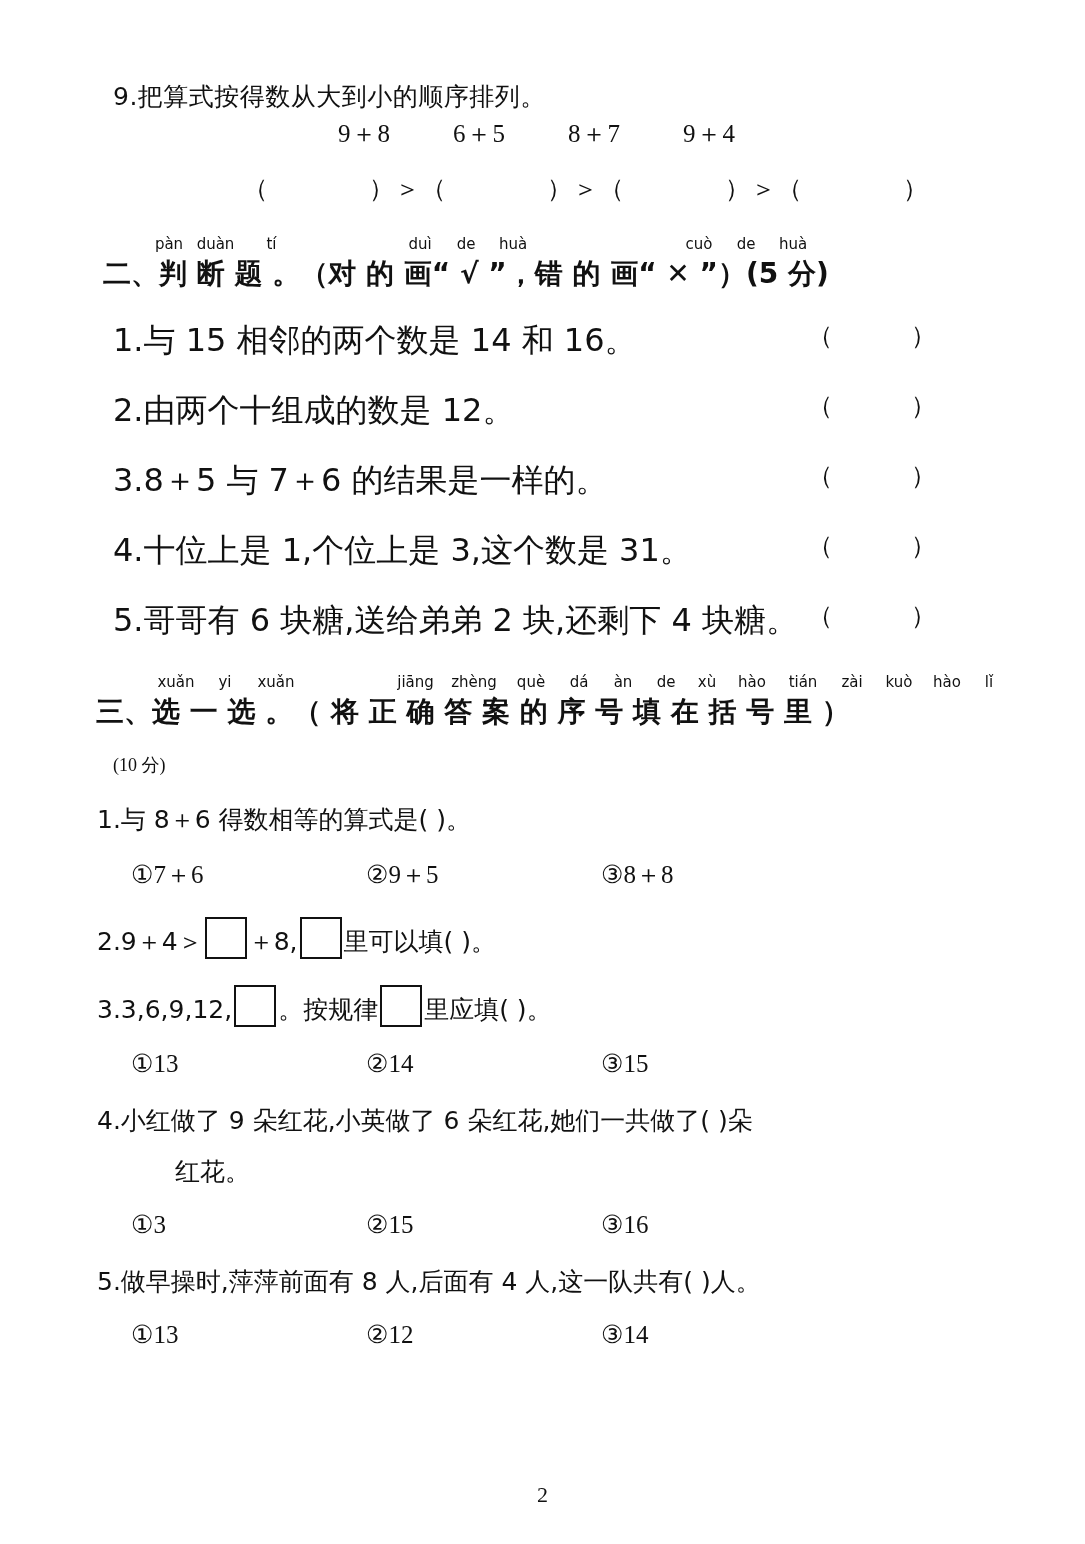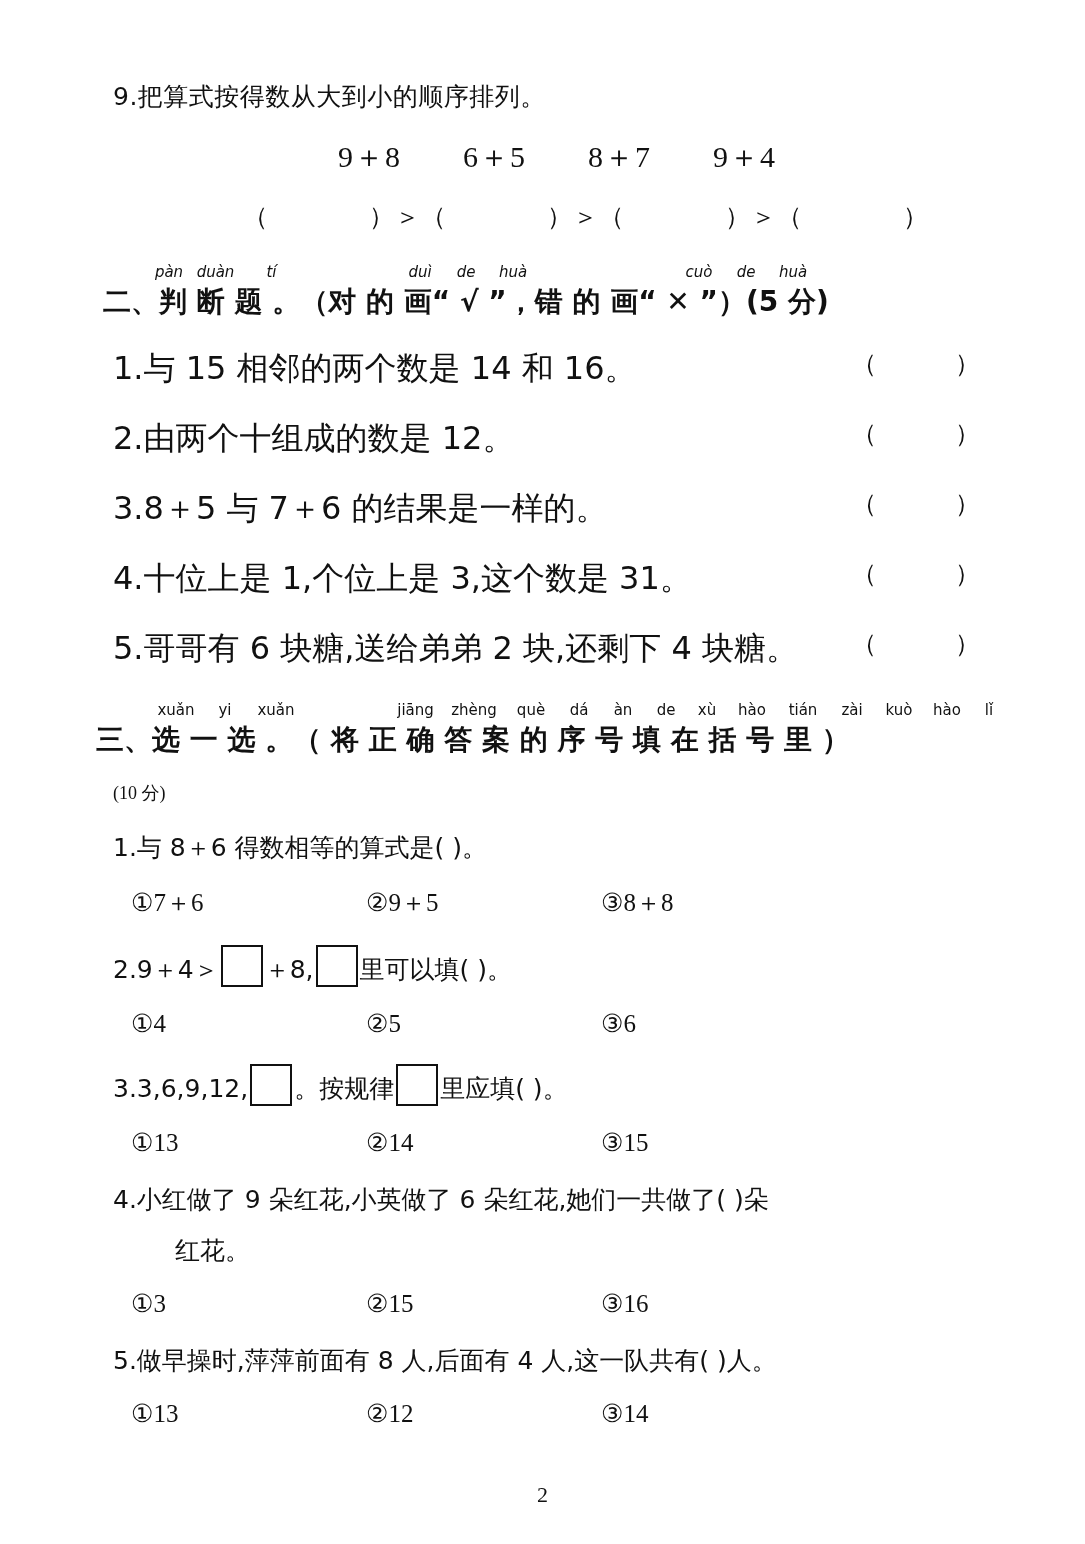--- a/index.html
+++ b/index.html
@@ -13,40 +13,40 @@
     font-family: "Liberation Serif", "DejaVu Serif", serif;
     color: #111111;
     position: relative;
     overflow: hidden;
   }
   .page {
     position: relative;
     width: 1085px;
     height: 1544px;
     box-sizing: border-box;
-    padding: 80px 51px 40px 95px;
+    padding: 80px 95px 40px 95px;
   }
   .cn {
     font-family: "DejaVu Sans", "Liberation Sans", sans-serif;
     font-size: 32px;
   }
 
   
   .sec9 {
     margin-left: 18px;
     margin-bottom: 18px;
   }
   .sec9-title {
     font-size: 25px;
     letter-spacing: 0.5px;
   }
   .sec9-exprs {
-    margin-top: 24px;
+    margin-top: 4px;
     margin-left: 225px;
-    font-size: 30px;
+    font-size: 25px;
     letter-spacing: 1px;
   }
   .sec9-exprs span { display: inline-block; }
   .gap1 { width: 62px; }
   .sec9-blanks {
     margin-top: 22px;
     margin-left: 130px;
     font-size: 25px;
     letter-spacing: 1px;
   }
@@ -69,21 +69,21 @@
   .pinyin-row span { display: inline-block; text-align: center; }
   .heading-row {
     font-size: 28px;
     font-family: "DejaVu Sans", "Liberation Sans", sans-serif;
     white-space: nowrap;
     letter-spacing: 0px;
     font-weight: 600;
   }
 
   
-  .h2-pin { margin-left: 55px; font-style: italic; }
+  .h2-pin { margin-left: 55px; }
   .h2-pin .p1 { width: 38px; }
   .h2-pin .p2 { width: 55px; }
   .h2-pin .p3 { width: 57px; }
   .h2-pin .sp1 { width: 97px; }
   .h2-pin .p4 { width: 46px; }
   .h2-pin .p5 { width: 46px; }
   .h2-pin .p6 { width: 48px; }
   .h2-pin .sp2 { width: 138px; }
   .h2-pin .p7 { width: 48px; }
   .h2-pin .p8 { width: 46px; }
@@ -107,21 +107,21 @@
   .tf-brackets {
     position: absolute;
     right: 18px;
     top: 26px;
     font-size: 25px;
     letter-spacing: 36px;
   }
 
   
   .ch-item {
-    margin: 0 0 0 18px;
+    margin: 0 0 0 2px;
     padding-top: 26px;
     font-size: 25px;
     white-space: nowrap;
   }
   .ch-sub {
     margin-left: 36px;
     padding-top: 22px;
     font-size: 25px;
     white-space: nowrap;
   }
@@ -214,23 +214,20 @@
   <div>
 
     <div class="ch-item cn">1.与 8＋6 得数相等的算式是(        )。</div>
     <div class="ch-sub">
       <span class="opt">①7＋6</span><span class="opt">②9＋5</span><span class="opt">③8＋8</span>
     </div>
 
     <div class="ch-item cn">
       <span>2.9＋4＞</span><span class="box"></span><span>＋8,</span><span class="box"></span><span>里可以填(        )。</span>
     </div>
-    <div class="ch-sub">
-      <span class="opt">①4</span><span class="opt">②5</span><span class="opt">③6</span>
-    </div>
 
     <div class="ch-item cn">
       <span>3.3,6,9,12,</span><span class="box"></span><span>。按规律</span><span class="box"></span><span>里应填(        )。</span>
     </div>
     <div class="ch-sub">
       <span class="opt">①13</span><span class="opt">②14</span><span class="opt">③15</span>
     </div>
 
     <div class="ch-item cn">4.小红做了 9 朵红花,小英做了 6 朵红花,她们一共做了(        )朵</div>
     <div class="ch-cont cn">红花。</div>

